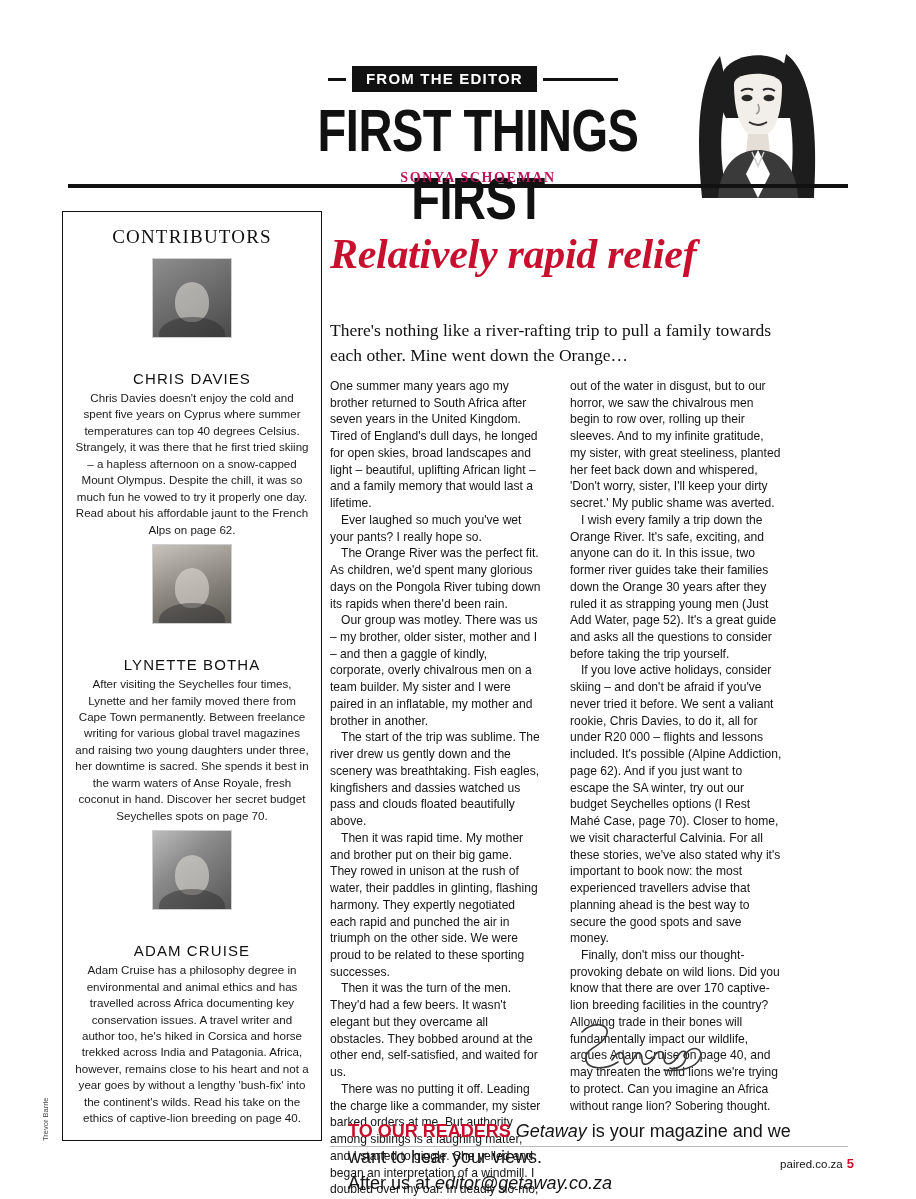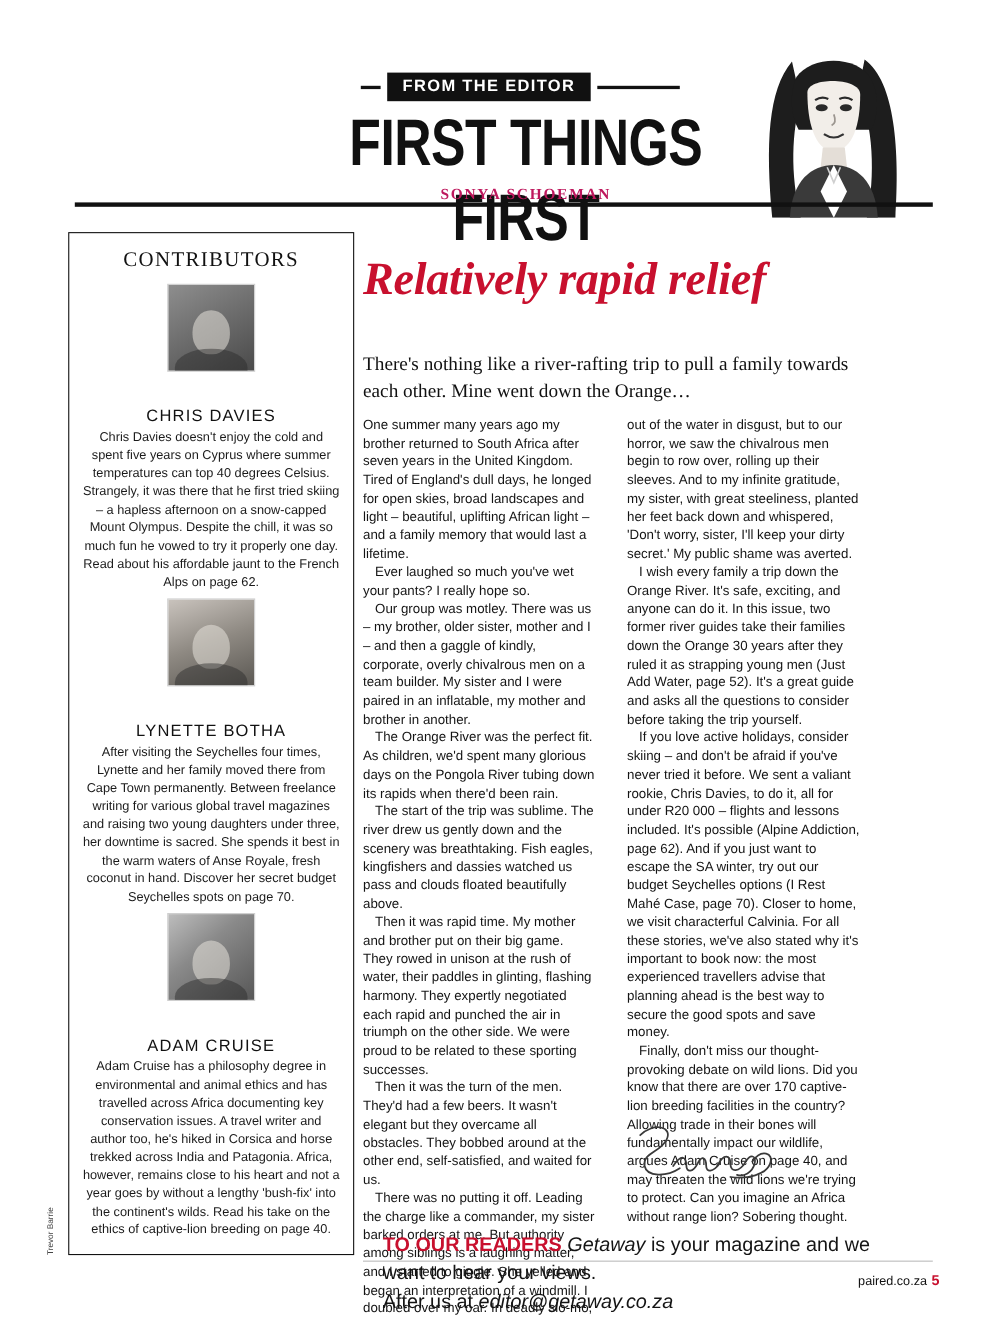--- a/index.html
+++ b/index.html
@@ -352,22 +352,22 @@
   </div>
 
   <div class="photo-credit">Trevor Barrie</div>
 
   <div class="article-title">Relatively rapid relief</div>
   <div class="standfirst">There's nothing like a river-rafting trip to pull a family towards each other. Mine went down the Orange…</div>
 
   <div class="col left">
     <p>One summer many years ago my brother returned to South Africa after seven years in the United Kingdom. Tired of England's dull days, he longed for open skies, broad landscapes and light – beautiful, uplifting African light – and a family memory that would last a lifetime.</p>
     <p>Ever laughed so much you've wet your pants? I really hope so.</p>
+    <p>The Orange River was the perfect fit. As children, we'd spent many glorious days on the Pongola River tubing down its rapids when there'd been rain.</p>
     <p>Our group was motley. There was us – my brother, older sister, mother and I – and then a gaggle of kindly, corporate, overly chivalrous men on a team builder. My sister and I were paired in an inflatable, my mother and brother in another.</p>
-    <p>The Orange River was the perfect fit. As children, we'd spent many glorious days on the Pongola River tubing down its rapids when there'd been rain.</p>
     <p>The start of the trip was sublime. The river drew us gently down and the scenery was breathtaking. Fish eagles, kingfishers and dassies watched us pass and clouds floated beautifully above.</p>
     <p>Then it was rapid time. My mother and brother put on their big game. They rowed in unison at the rush of water, their paddles in glinting, flashing harmony. They expertly negotiated each rapid and punched the air in triumph on the other side. We were proud to be related to these sporting successes.</p>
     <p>Then it was the turn of the men. They'd had a few beers. It wasn't elegant but they overcame all obstacles. They bobbed around at the other end, self-satisfied, and waited for us.</p>
     <p>There was no putting it off. Leading the charge like a commander, my sister barked orders at me. But authority among siblings is a laughing matter, and I started to giggle. She yelled and began an interpretation of a windmill. I doubled over my oar. In deadly slo-mo, our inflatable began a rudderless orbit and I lost all control. My sister yanked her feet</p>
   </div>
 
   <div class="col right">
     <p>out of the water in disgust, but to our horror, we saw the chivalrous men begin to row over, rolling up their sleeves. And to my infinite gratitude, my sister, with great steeliness, planted her feet back down and whispered, 'Don't worry, sister, I'll keep your dirty secret.' My public shame was averted.</p>
     <p>I wish every family a trip down the Orange River. It's safe, exciting, and anyone can do it. In this issue, two former river guides take their families down the Orange 30 years after they ruled it as strapping young men (Just Add Water, page 52). It's a great guide and asks all the questions to consider before taking the trip yourself.</p>
     <p>If you love active holidays, consider skiing – and don't be afraid if you've never tried it before. We sent a valiant rookie, Chris Davies, to do it, all for under R20 000 – flights and lessons included. It's possible (Alpine Addiction, page 62). And if you just want to escape the SA winter, try out our budget Seychelles options (I Rest Mahé Case, page 70). Closer to home, we visit characterful Calvinia. For all these stories, we've also stated why it's important to book now: the most experienced travellers advise that planning ahead is the best way to secure the good spots and save money.</p>

